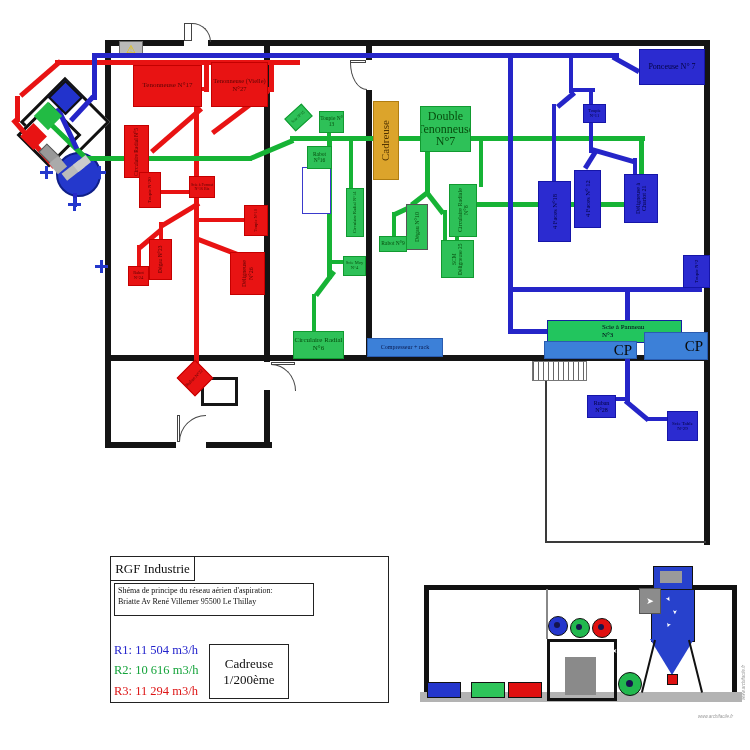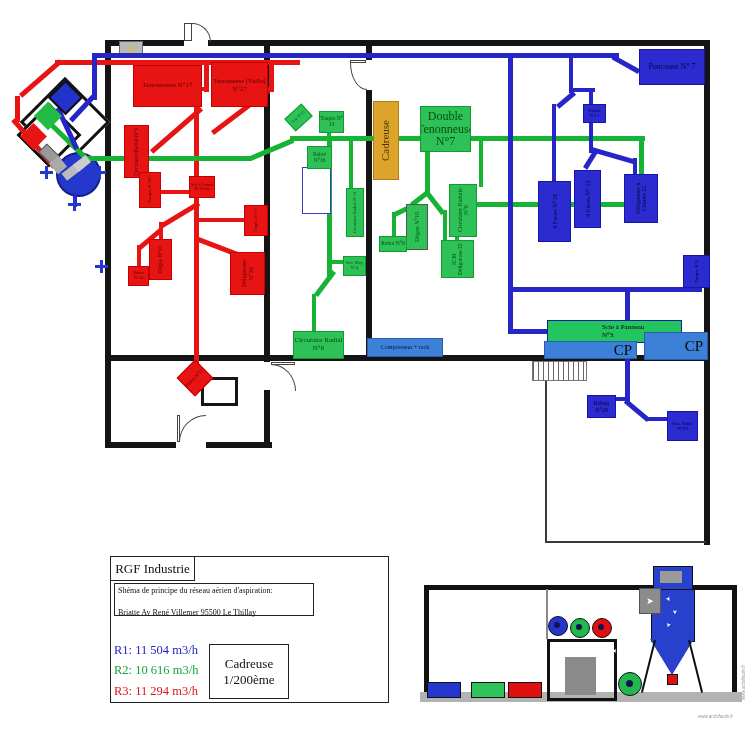--- a/index.html
+++ b/index.html
@@ -227,21 +227,21 @@
   <div class="m mb" style="left:587px;top:395px;width:27px;height:21px;font-size:6px;">Ruban N°28</div>
   <div class="m mb" style="left:667px;top:411px;width:29px;height:28px;font-size:5px;">Scie Table N°29</div>
   <div class="m mb v" style="left:683px;top:255px;width:25px;height:31px;font-size:5px;">Toupie N°2</div>
 
   <div class="tb" style="left:110px;top:556px;width:277px;height:145px;">
     <div class="tbcell" style="left:0;top:0;width:83px;height:23px;border-right:1.4px solid #222;border-bottom:1.4px solid #222;display:flex;align-items:center;justify-content:center;">
       <span style="font-size:13px;">RGF Industrie</span>
     </div>
     <div class="tbcell" style="left:3px;top:26px;width:200px;height:33px;border:1.2px solid #222;padding:2px 3px;box-sizing:border-box;">
       <div style="font-size:8px;">Shéma de principe du réseau aérien d'aspiration:</div>
-      <div style="font-size:8px;margin-top:13px;">Briatte Av René Villemer 95500 Le Thillay</div>
+      <div style="font-size:8px;margin-top:2px;">Briatte Av René Villemer 95500 Le Thillay</div>
     </div>
     <div class="tbcell" style="left:3px;top:86px;font-size:12.5px;color:#2222cc;">R1: 11 504 m3/h</div>
     <div class="tbcell" style="left:3px;top:106px;font-size:12.5px;color:#14a33a;">R2: 10 616 m3/h</div>
     <div class="tbcell" style="left:3px;top:127px;font-size:12.5px;color:#dd1515;">R3: 11 294 m3/h</div>
     <div class="tbcell" style="left:98px;top:87px;width:80px;height:55px;border:1.2px solid #222;display:flex;flex-direction:column;align-items:center;justify-content:center;box-sizing:border-box;">
       <span style="font-size:13px;">Cadreuse</span>
       <span style="font-size:13px;">1/200ème</span>
     </div>
   </div>
 

